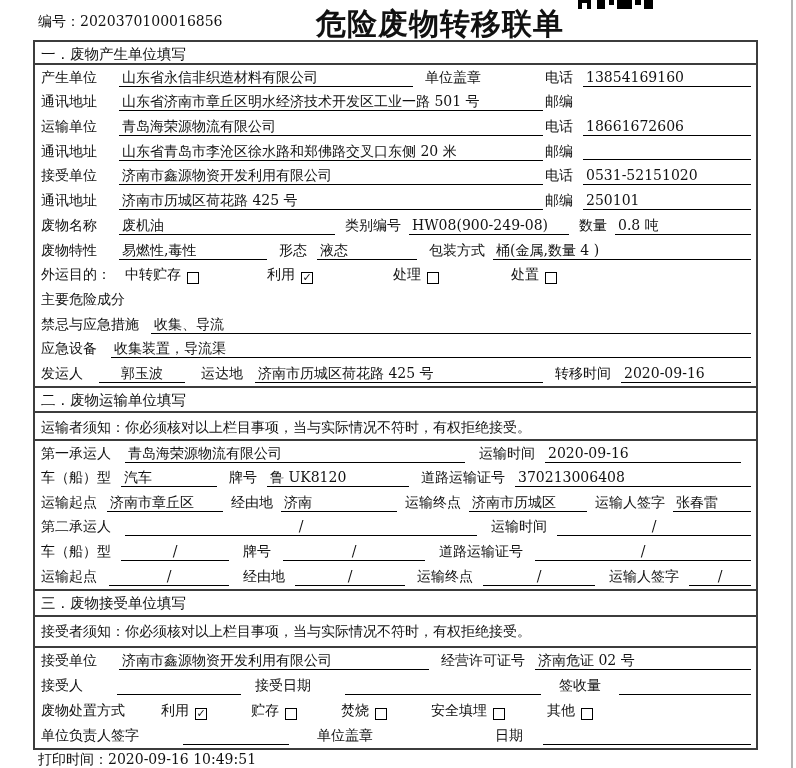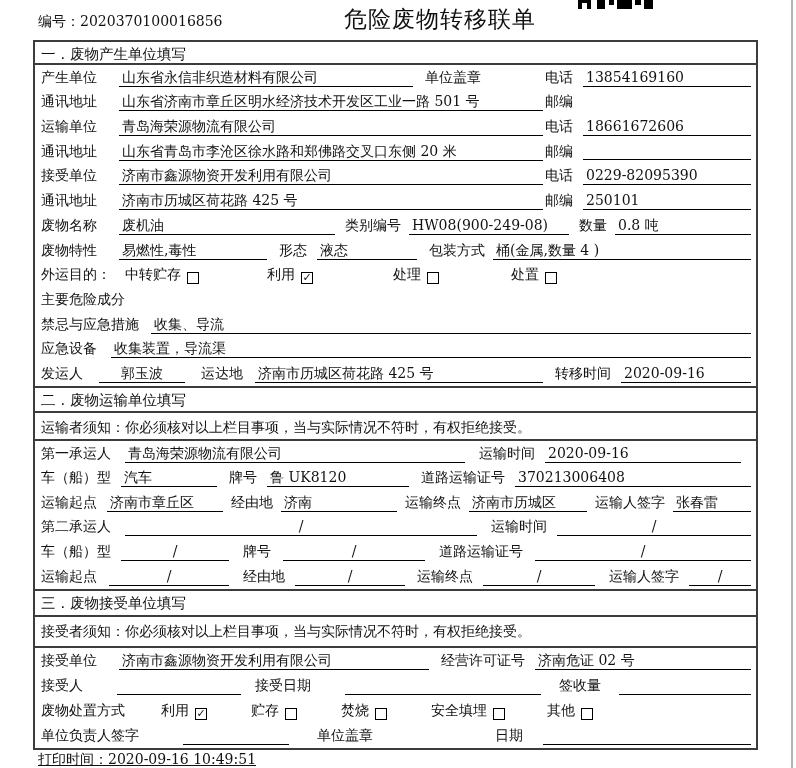--- a/index.html
+++ b/index.html
@@ -4,41 +4,41 @@
 <style>
   html,body{margin:0;padding:0;}
   body{
     width:796px;height:768px;position:relative;background:#fff;color:#111;
     font-family:"DejaVu Serif","Liberation Serif",serif;overflow:hidden;
   }
   .page-edge{position:absolute;left:791px;top:0;width:2px;height:768px;background:#b4b4b4;}
   .qr{position:absolute;left:578px;top:0;width:76px;height:10px;}
   .serial{position:absolute;left:38px;top:13px;font-size:14px;white-space:nowrap;}
   .doc-title{position:absolute;top:4px;left:calc(50% + 42px);transform:translateX(-50%);
-    font-size:23px;font-weight:normal;white-space:nowrap;letter-spacing:1px;}
+    font-size:30px;font-weight:bold;white-space:nowrap;letter-spacing:1px;}
   .form{position:absolute;left:33px;top:40px;width:725px;border:2px solid #3c3c3c;box-sizing:border-box;background:#fff;}
   .section{box-sizing:border-box;}
   .section + .section{border-top:2px solid #3c3c3c;}
   .sec-title{box-sizing:border-box;font-weight:normal;font-size:14.5px;padding:3px 6px 2px;border-bottom:2px solid #3c3c3c;}
   .st1{height:23px;} .st2{height:25px;} .st3{height:26px;}
   .notice{box-sizing:border-box;font-size:14px;padding:6px 6px 19px;border-bottom:2px solid #3c3c3c;}
   .n2{height:28px;} .n3{height:31px;}
   .row{display:flex;align-items:flex-end;padding:0 5px 3px 6px;box-sizing:border-box;font-size:14px;}
   .r1{height:24.7px;} .r2{height:24.6px;} .r3{height:25.2px;}
   .lbl{white-space:nowrap;flex:none;}
   .fld{border-bottom:1px solid #000;white-space:nowrap;padding:0 3px;box-sizing:border-box;
        min-height:17px;line-height:17px;overflow:hidden;flex:none;}
   .grow{flex:1 1 auto;}
   .c{text-align:center;}
   .rgt{margin-left:auto;width:206px;display:flex;align-items:center;flex:none;}
   .rgt .fld{flex:1 1 auto;margin-left:10px;}
   .cb{display:inline-block;width:12px;height:12px;border:1px solid #000;box-sizing:border-box;
       font-size:11px;line-height:10px;text-align:center;vertical-align:-1px;margin-left:6px;flex:none;}
   .opt{white-space:nowrap;flex:none;display:flex;align-items:flex-end;}
-  .footer{position:absolute;left:38px;top:751px;font-size:14px;white-space:nowrap;text-decoration:underline;}
+  .footer{position:absolute;left:38px;top:751px;font-size:14px;white-space:nowrap;}
 </style>
 </head>
 <body>
 
 <div class="page-edge"></div>
 
 <svg class="qr" viewBox="0 0 76 10" xmlns="http://www.w3.org/2000/svg">
   <rect x="0" y="0" width="13" height="3" fill="#000"></rect>
   <rect x="0" y="3" width="4" height="6" fill="#000"></rect>
   <rect x="9" y="3" width="4" height="6" fill="#000"></rect>
@@ -92,21 +92,21 @@
         <span class="lbl">邮编</span>
         <span class="fld"></span>
       </span>
     </div>
 
     <div class="row r1">
       <span class="lbl" style="width:68px">接受单位</span>
       <span class="fld" style="width:424px;margin-left:10px">济南市鑫源物资开发利用有限公司</span>
       <span class="rgt">
         <span class="lbl">电话</span>
-        <span class="fld">0229-82095390</span>
+        <span class="fld">0531-52151020</span>
       </span>
     </div>
 
     <div class="row r1">
       <span class="lbl" style="width:68px">通讯地址</span>
       <span class="fld" style="width:424px;margin-left:10px">济南市历城区荷花路 425 号</span>
       <span class="rgt">
         <span class="lbl">邮编</span>
         <span class="fld">250101</span>
       </span>

